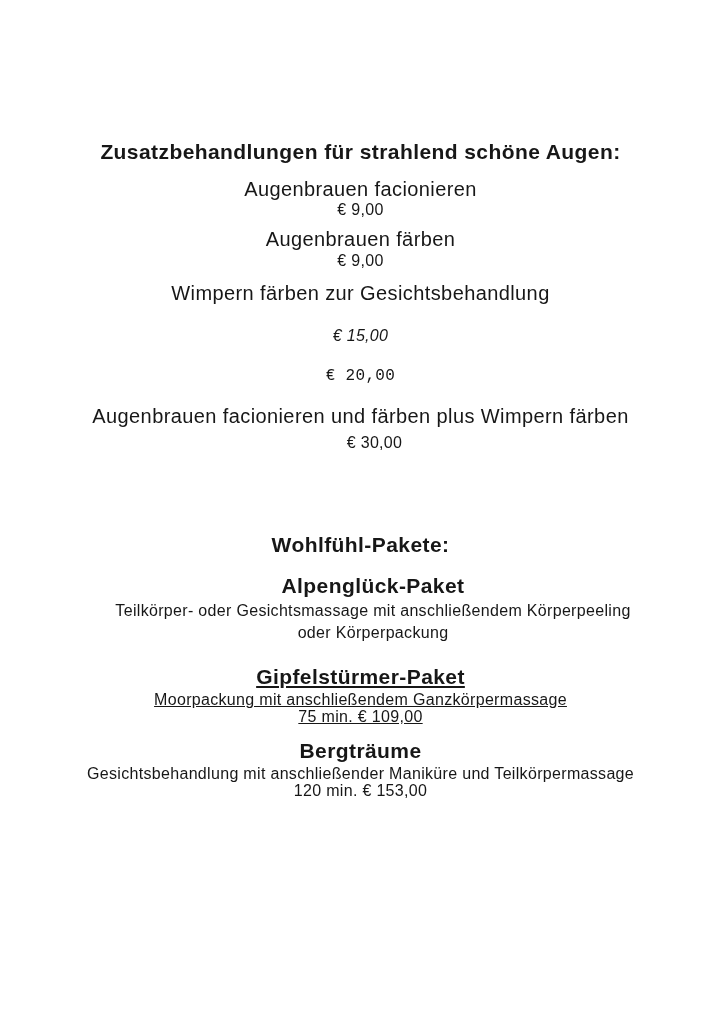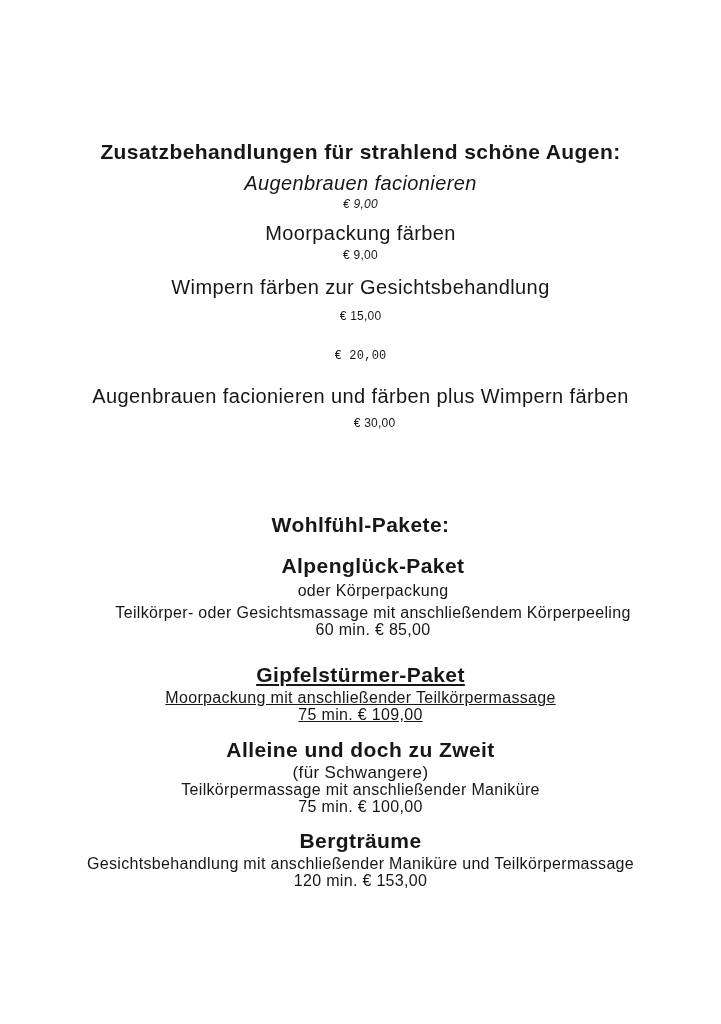--- a/index.html
+++ b/index.html
@@ -25,31 +25,31 @@
     font-weight: 700;
     letter-spacing: 0.02em;
   }
   .item-name {
     font-size: 20px;
     line-height: 21px;
     font-weight: 400;
     letter-spacing: 0.02em;
   }
   .item-price {
-    font-size: 12px;
+    font-size: 16px;
     line-height: 18px;
     letter-spacing: 0.02em;
   }
   
-  .eye-item-1 { margin-top: 10px; font-style: italic; }
+  .eye-item-1 { margin-top: 16px; }
   .eye-item-1 .item-price { margin-top: 1px; }
   .eye-item-2 { margin-top: 10px; }
   .eye-item-2 .item-price { margin-top: 2px; }
   .eye-item-3 { margin-top: 13px; }
-  .eye-item-3 .item-price { margin-top: 9px; }
+  .eye-item-3 .item-price { margin-top: 23px; font-style: italic; }
   .eye-item-4 { margin-top: 22px; }
   .eye-item-4 .item-price { margin-top: 8px; font-family: Liberation Mono, monospace; }
   .eye-item-5 { margin-top: 21px; }
   .eye-item-5 .item-price { margin-top: 7px; padding-left: 28px; }
 
   .packages-title { margin-top: 82px; }
 
   .pkg-name {
     font-size: 21px;
     line-height: 22px;
@@ -87,21 +87,21 @@
 
   <div>
     <div class="section-title">Zusatzbehandlungen für strahlend schöne Augen:</div>
 
     <div class="eye-item-1">
       <div class="item-name">Augenbrauen facionieren</div>
       <div class="item-price">€ 9,00</div>
     </div>
 
     <div class="eye-item-2">
-      <div class="item-name">Moorpackung färben</div>
+      <div class="item-name">Augenbrauen färben</div>
       <div class="item-price">€ 9,00</div>
     </div>
 
     <div class="eye-item-3">
       <div class="item-name">Wimpern färben zur Gesichtsbehandlung</div>
       <div class="item-price">€ 15,00</div>
     </div>
 
     <div class="eye-item-4">
       <div class="item-price">€ 20,00</div>
@@ -111,37 +111,30 @@
       <div class="item-name">Augenbrauen facionieren und färben plus Wimpern färben</div>
       <div class="item-price">€ 30,00</div>
     </div>
   </div>
 
   <div>
     <div class="section-title packages-title">Wohlfühl-Pakete:</div>
 
     <div class="pkg-1">
       <div class="pkg-name">Alpenglück-Paket</div>
+      <div class="pkg-desc">Teilkörper- oder Gesichtsmassage mit anschließendem Körperpeeling</div>
       <div class="pkg-desc">oder Körperpackung</div>
-      <div class="pkg-desc">Teilkörper- oder Gesichtsmassage mit anschließendem Körperpeeling</div>
-      <div class="pkg-price">60 min. € 85,00</div>
     </div>
 
     <div class="pkg-2">
       <div class="pkg-name">Gipfelstürmer-Paket</div>
-      <div class="pkg-desc">Moorpackung mit anschließender Teilkörpermassage</div>
+      <div class="pkg-desc">Moorpackung mit anschließendem Ganzkörpermassage</div>
       <div class="pkg-price">75 min. € 109,00</div>
     </div>
 
-    <div class="pkg-3">
-      <div class="pkg-name">Alleine und doch zu Zweit</div>
-      <div class="pkg-subtitle">(für Schwangere)</div>
-      <div class="pkg-desc">Teilkörpermassage mit anschließender Maniküre</div>
-      <div class="pkg-price">75 min. € 100,00</div>
-    </div>
 
     <div class="pkg-4">
       <div class="pkg-name">Bergträume</div>
       <div class="pkg-desc">Gesichtsbehandlung mit anschließender Maniküre und Teilkörpermassage</div>
       <div class="pkg-price">120 min. € 153,00</div>
     </div>
   </div>
 
 </div>
 

